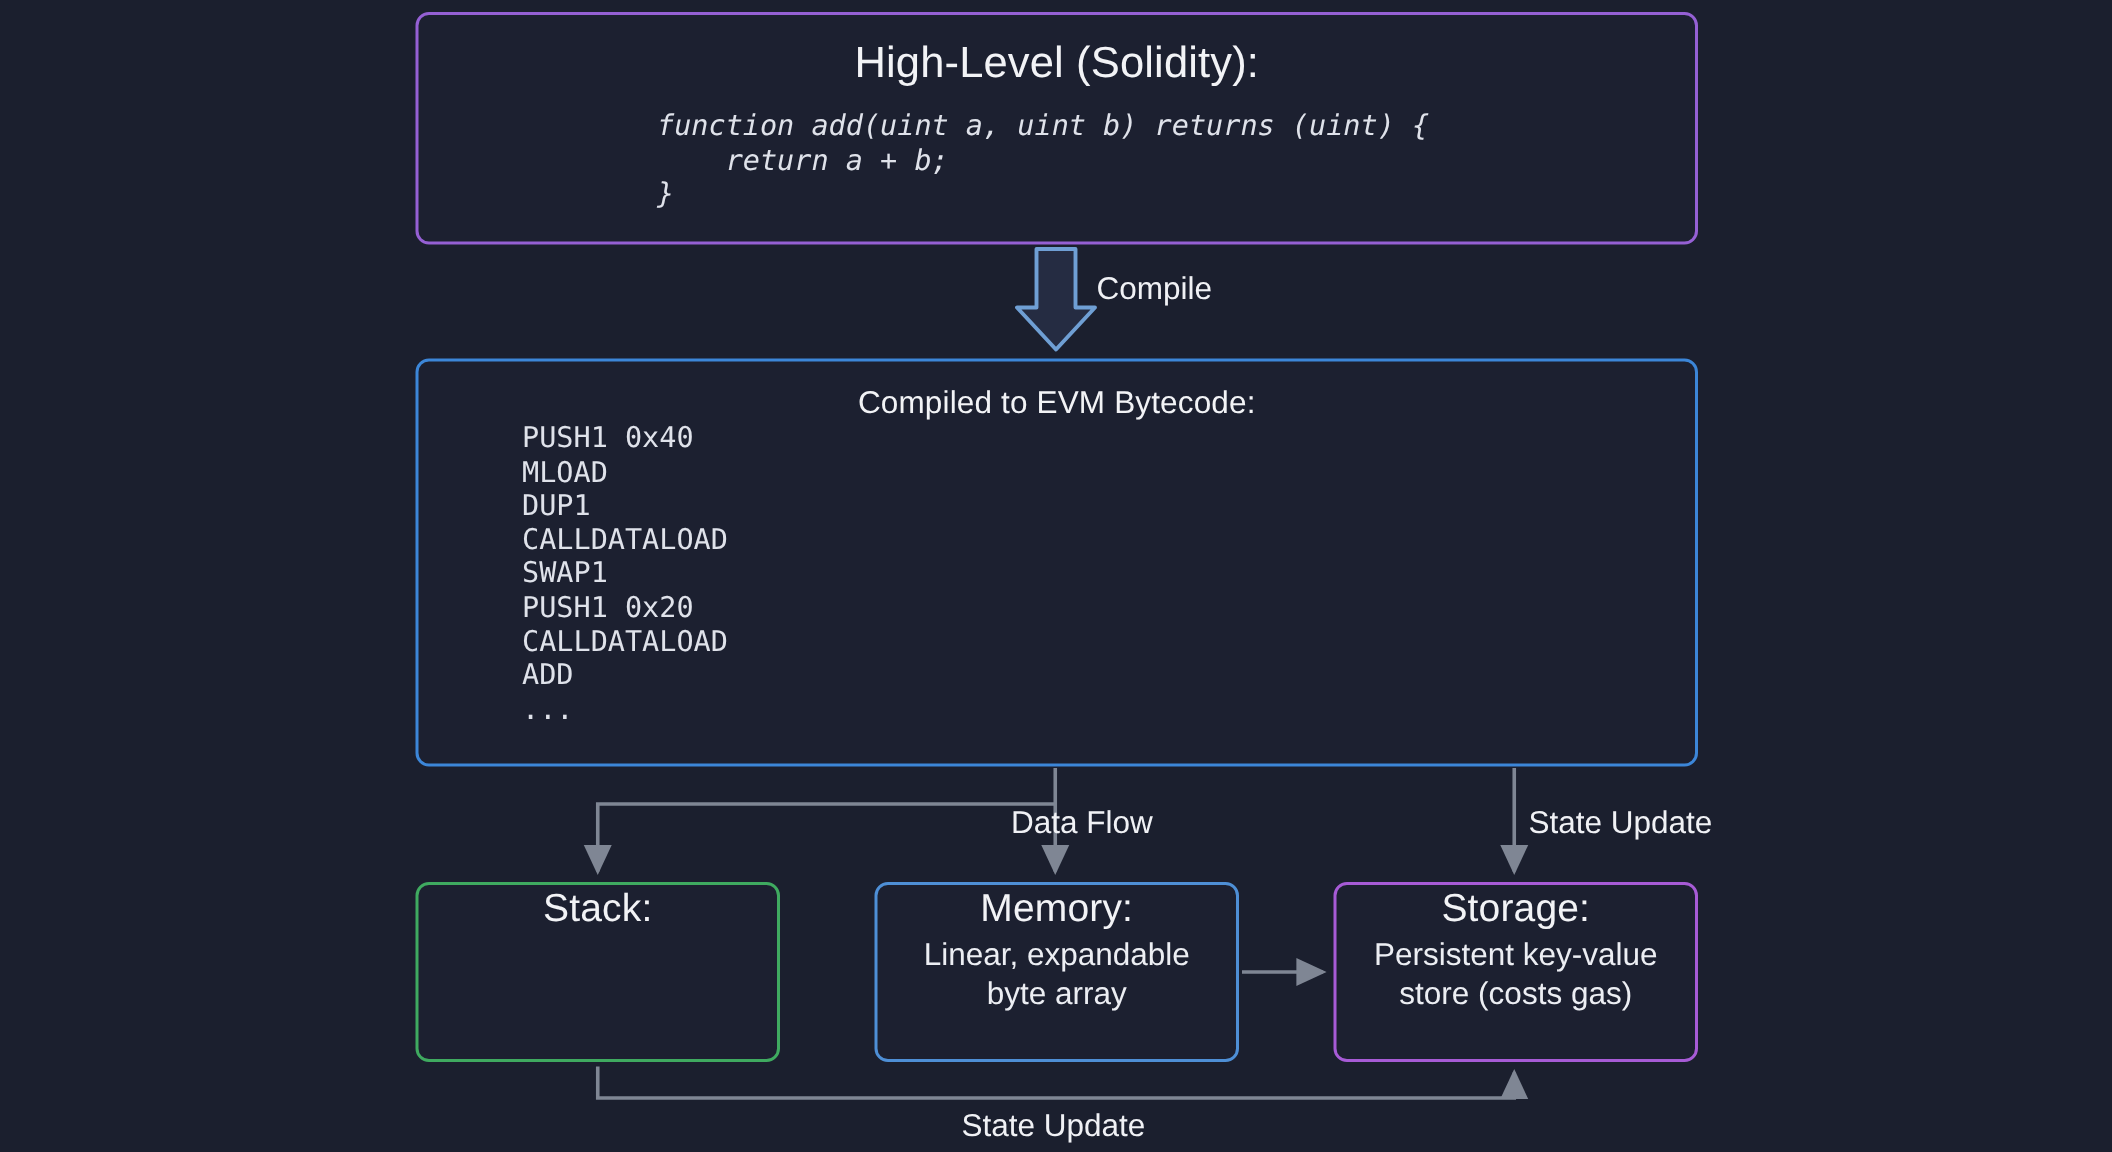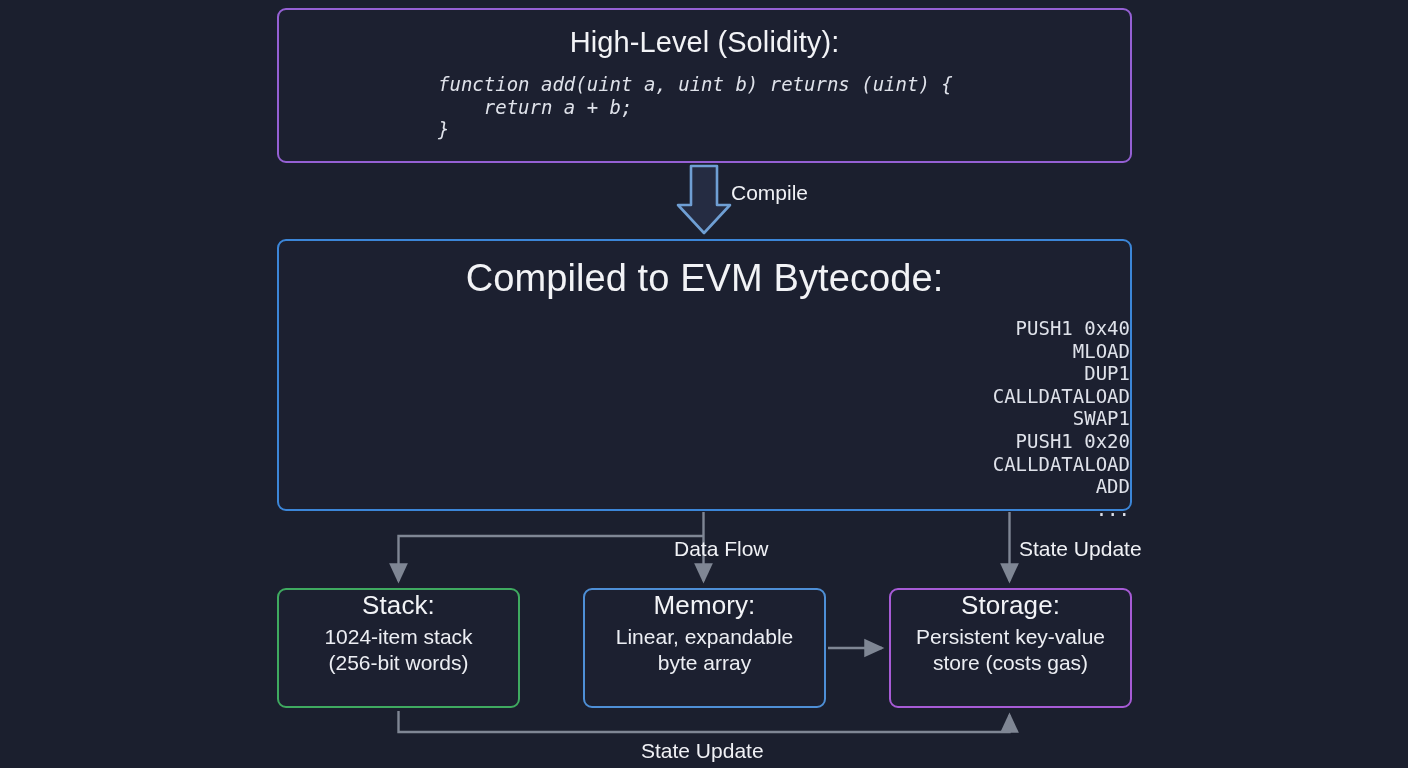--- a/index.html
+++ b/index.html
@@ -76,21 +76,21 @@
     text-align: center;
     font-weight: 400;
     letter-spacing: 0.1px;
     white-space: nowrap;
   }
   .box-highlevel .node-title {
     font-size: 29px;
     margin-top: 16px;
   }
   .box-bytecode .node-title {
-    font-size: 38px;
+    font-size: 21px;
     margin-top: 16px;
     text-align: center;
   }
   .leaf-title {
     font-size: 26px;
   }
   .leaf-body {
     color: #eceef3;
     text-align: center;
     font-size: 21px;
@@ -105,23 +105,21 @@
     font-size: 19px;
     line-height: 22.6px;
     white-space: pre;
   }
   .box-highlevel .code-block {
     margin-top: 14px;
     margin-left: 159px;
     font-style: italic;
   }
   .box-bytecode .code-block {
-    margin-top: 17px;
     margin-left: 69px;
-    text-align: right;
   }
 
   
   .edge-label {
     position: absolute;
     color: #f0f1f5;
     font-size: 21px;
     white-space: nowrap;
   }
   .label-compile   { left: 731px; top: 181px; }
@@ -186,22 +184,20 @@
 CALLDATALOAD
 ADD
 ...</div>
   </div>
 
   <div class="edge-label label-dataflow">Data Flow</div>
   <div class="edge-label label-stateupd">State Update</div>
 
   <div class="node box-stack">
     <div class="node-title leaf-title">Stack:</div>
-    <div class="leaf-body">1024-item stack
-(256-bit words)</div>
   </div>
 
   <div class="node box-memory">
     <div class="node-title leaf-title">Memory:</div>
     <div class="leaf-body">Linear, expandable
 byte array</div>
   </div>
 
   <div class="node box-storage">
     <div class="node-title leaf-title">Storage:</div>

